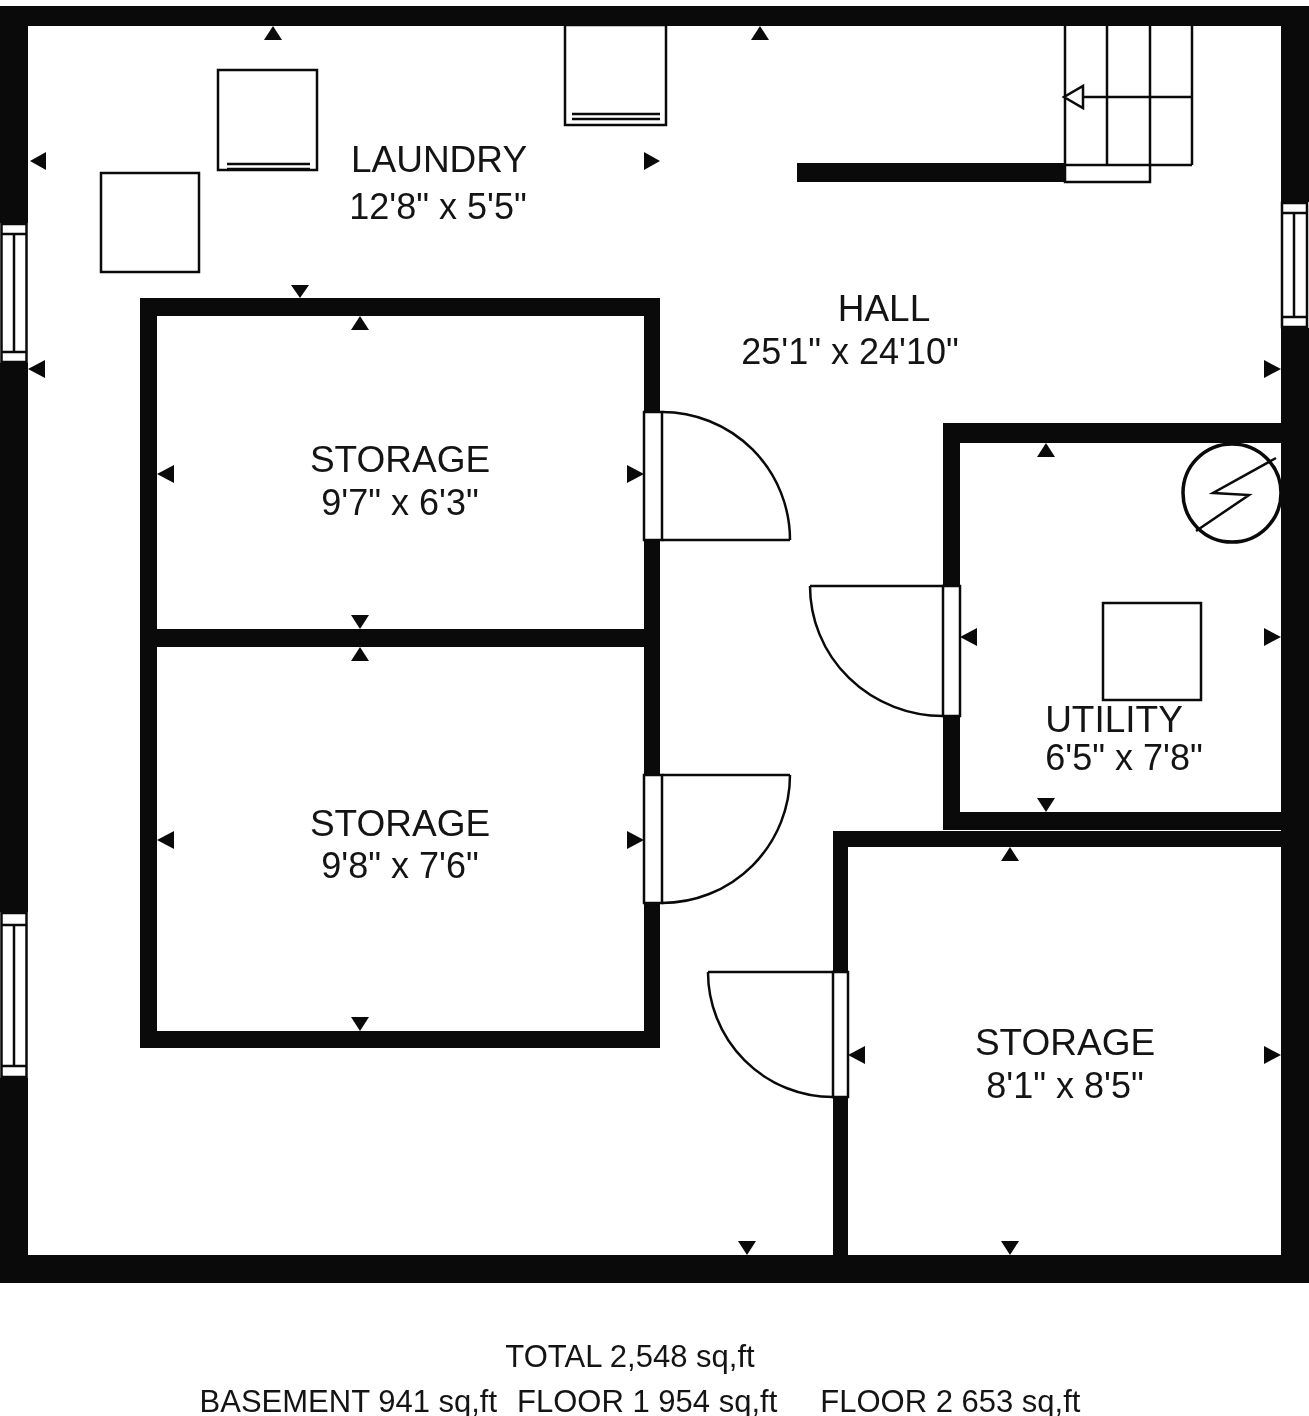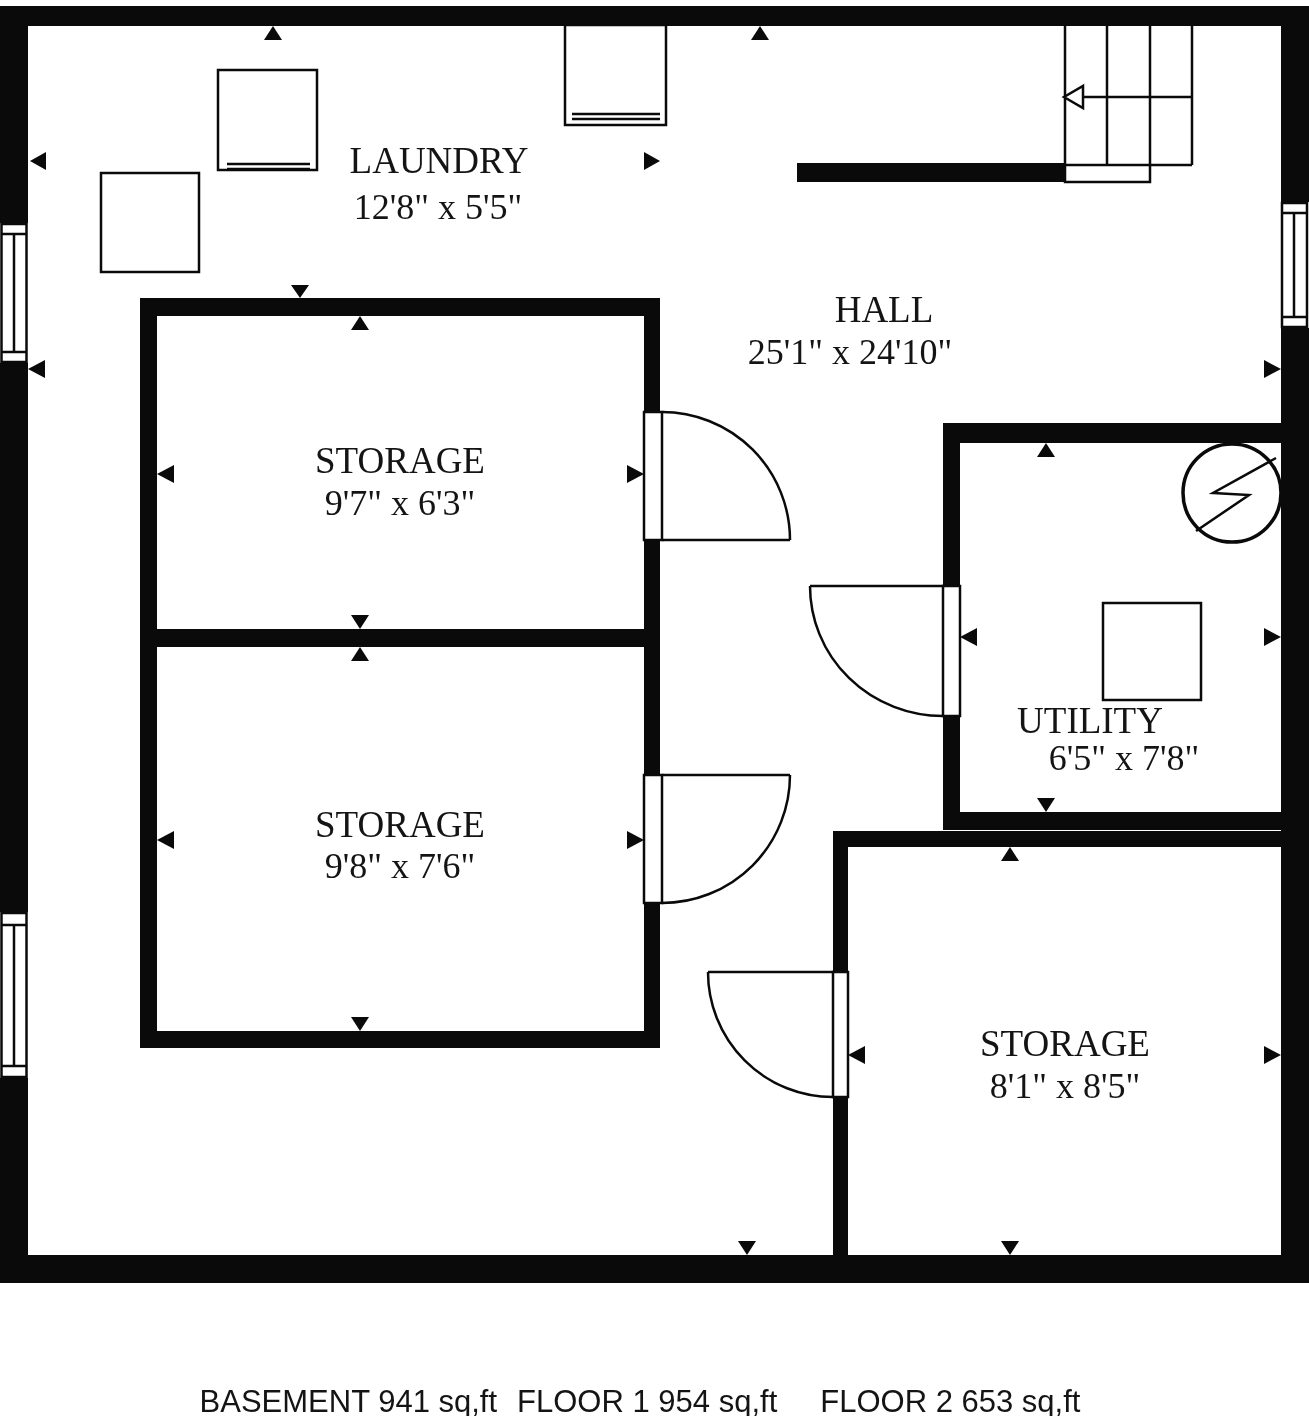--- a/index.html
+++ b/index.html
@@ -3,21 +3,21 @@
 <meta charset="utf-8">
 <style>
   html,body{margin:0;padding:0;background:#ffffff;}
   .stage{
     position:relative;width:1309px;height:1416px;background:#ffffff;
     font-family:"Liberation Sans", sans-serif;overflow:hidden;
   }
   .stage svg{position:absolute;left:0;top:0;display:block;}
   .label{
     position:absolute;transform:translate(-50%,-50%);
-    white-space:nowrap;color:#141414;text-align:left;font-family:Liberation Serif, serif;
+    white-space:nowrap;color:#141414;text-align:left;
   }
   .room{font-size:37px;}
   .dims{font-size:36px;}
   .total{font-size:31px;}
   .summary-row{
     position:absolute;transform:translate(-50%,-50%);
     white-space:nowrap;font-size:31px;color:#141414;display:flex;align-items:baseline;
   }
   .summary-row .gap1{margin-left:20px;}
   .summary-row .gap2{margin-left:43px;}
@@ -156,25 +156,26 @@
 
   <div class="label room" style="left:884px;top:309px">HALL</div>
   <div class="label dims" style="left:850px;top:352px">25'1" x 24'10"</div>
 
   <div class="label room" style="left:400px;top:460px">STORAGE</div>
   <div class="label dims" style="left:400px;top:503px">9'7" x 6'3"</div>
 
   <div class="label room" style="left:400px;top:824px">STORAGE</div>
   <div class="label dims" style="left:400px;top:866px">9'8" x 7'6"</div>
 
-  <div class="label room" style="left:1090px;top:720px">UTILITY</div>
+  <div class="label room" style="left:1114px;top:720px">UTILITY</div>
   <div class="label dims" style="left:1124px;top:758px">6'5" x 7'8"</div>
 
   <div class="label room" style="left:1065px;top:1043px">STORAGE</div>
   <div class="label dims" style="left:1065px;top:1086px">8'1" x 8'5"</div>
 
+  <div class="label total" style="left:630px;top:1357px">TOTAL 2,548 sq,ft</div>
   <div class="summary-row" style="left:640px;top:1402px">
     <span>BASEMENT 941 sq,ft</span>
     <span class="gap1">FLOOR 1 954 sq,ft</span>
     <span class="gap2">FLOOR 2 653 sq,ft</span>
   </div>
 
 </div>
 
 </body></html>

